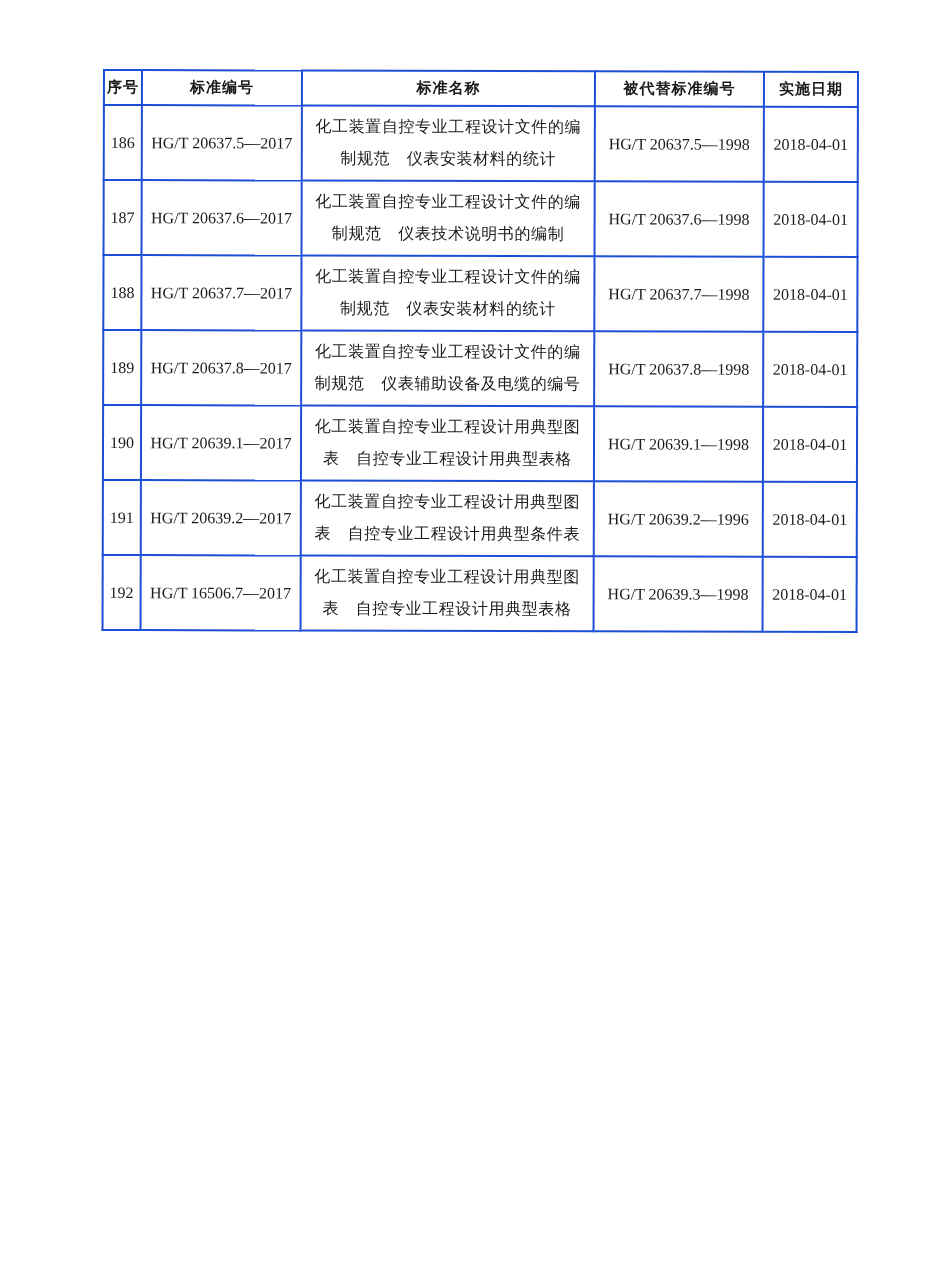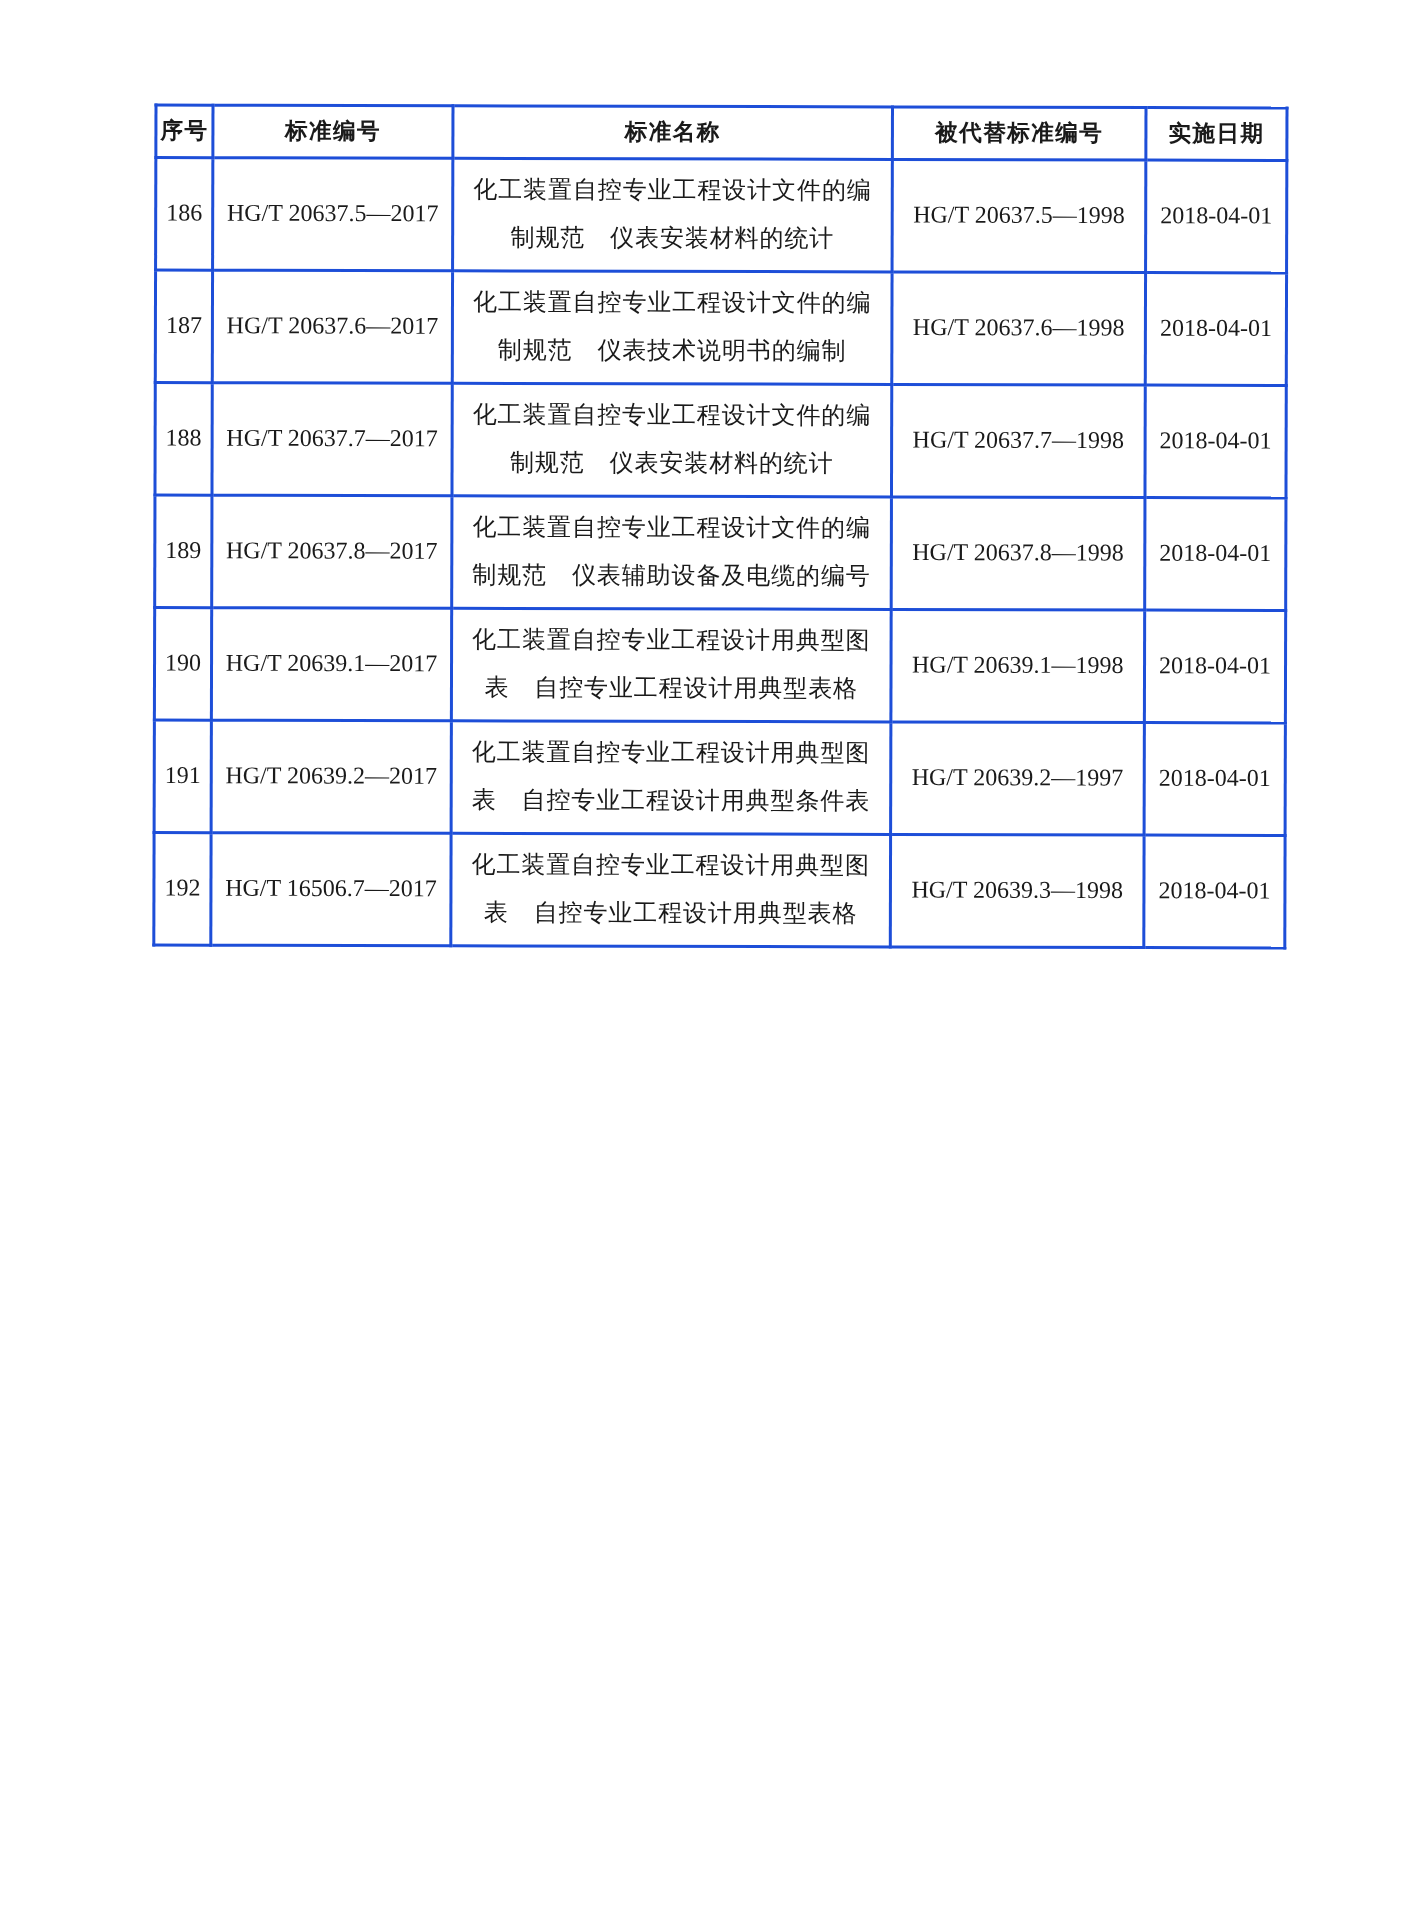--- a/index.html
+++ b/index.html
@@ -155,21 +155,21 @@
         <td class="cell-old">HG/T 20639.1—1998</td>
         <td class="cell-date">2018-04-01</td>
       </tr>
       <tr>
         <td class="cell-no">191</td>
         <td class="cell-code">HG/T 20639.2—2017</td>
         <td class="cell-name">
           <span class="name-line">化工装置自控专业工程设计用典型图</span>
           <span class="name-line">表　自控专业工程设计用典型条件表</span>
         </td>
-        <td class="cell-old">HG/T 20639.2—1997</td>
+        <td class="cell-old">HG/T 20639.2—1996</td>
         <td class="cell-date">2018-04-01</td>
       </tr>
       <tr>
         <td class="cell-no">192</td>
         <td class="cell-code">HG/T 16506.7—2017</td>
         <td class="cell-name">
           <span class="name-line">化工装置自控专业工程设计用典型图</span>
           <span class="name-line">表　自控专业工程设计用典型表格</span>
         </td>
         <td class="cell-old">HG/T 20639.3—1998</td>

